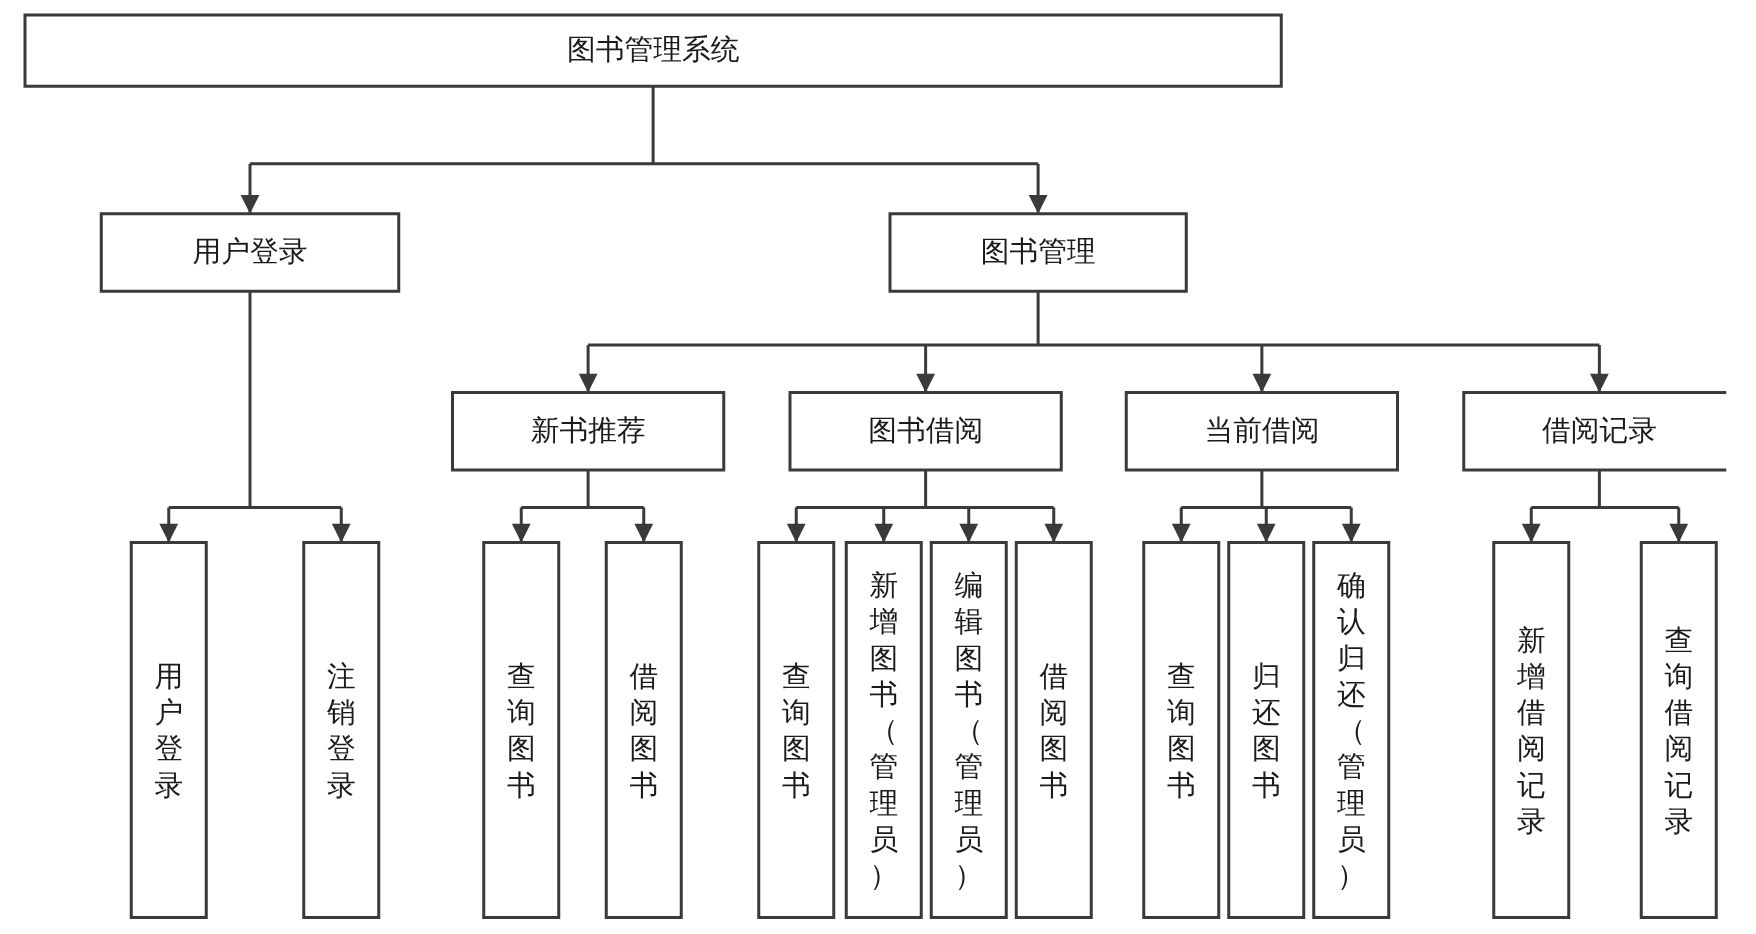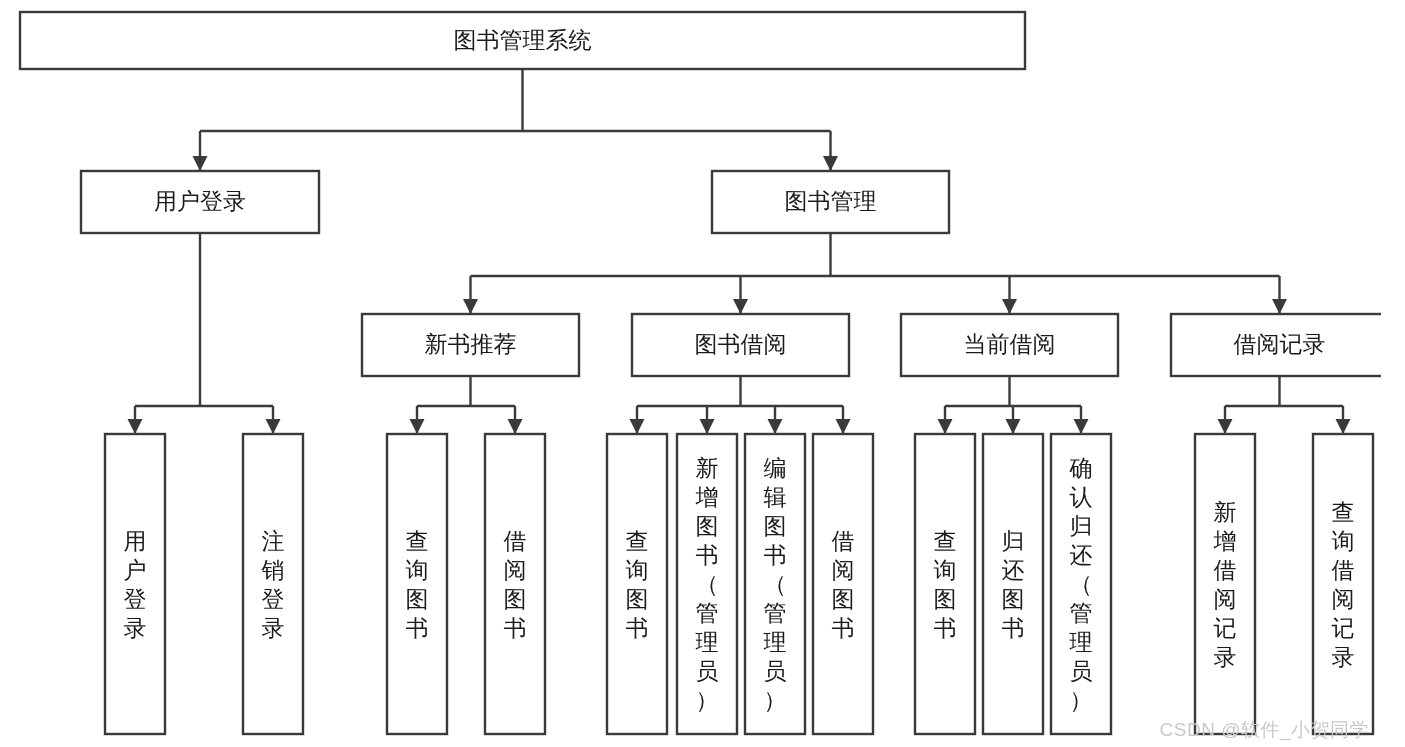--- a/index.html
+++ b/index.html
@@ -199,14 +199,13 @@
         <g>
           <rect x="1195" y="434" width="60" height="300" class="node-box"></rect>
           <text x="1225" class="node-label-v"><tspan x="1225" y="519.62">新</tspan><tspan x="1225" y="548.62">增</tspan><tspan x="1225" y="577.62">借</tspan><tspan x="1225" y="606.62">阅</tspan><tspan x="1225" y="635.62">记</tspan><tspan x="1225" y="664.62">录</tspan></text>
         </g>
         <g>
           <rect x="1313" y="434" width="60" height="300" class="node-box"></rect>
           <text x="1343" class="node-label-v"><tspan x="1343" y="519.62">查</tspan><tspan x="1343" y="548.62">询</tspan><tspan x="1343" y="577.62">借</tspan><tspan x="1343" y="606.62">阅</tspan><tspan x="1343" y="635.62">记</tspan><tspan x="1343" y="664.62">录</tspan></text>
         </g>
       </g>
   </svg>
-  <div class="watermark">CSDN @软件_小贺同学</div>
 </div>
 
 </body></html>

